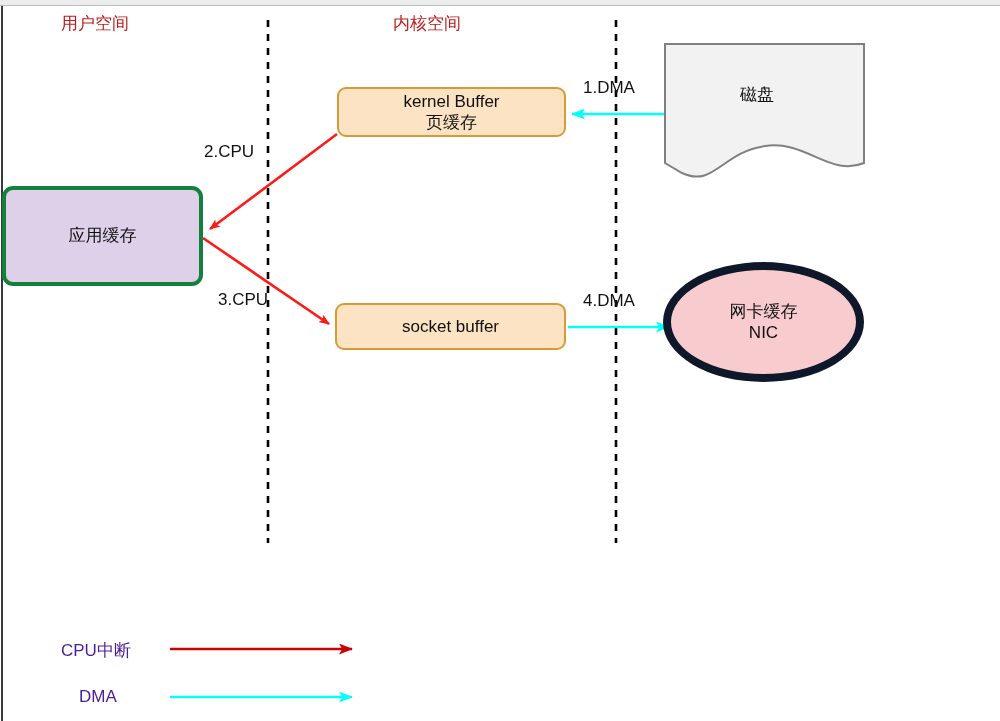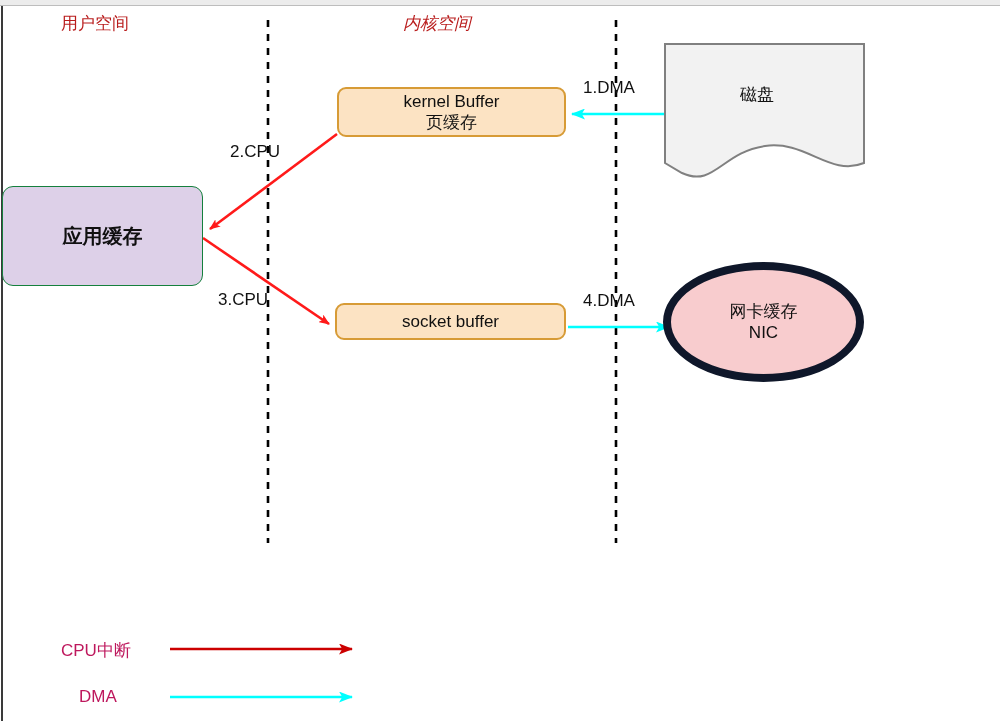--- a/index.html
+++ b/index.html
@@ -48,24 +48,23 @@
     white-space: pre-line;
   }
   .node-kernel-buffer, .node-socket-buffer {
     background: #fce3c3;
     border: 2px solid #d79b36;
     border-radius: 9px;
     font-size: 17px;
   }
   .node-app-cache {
     background: #ddd0e8;
-    border: 1px solid #15803d;
+    border: 4px solid #15803d;
     border-radius: 11px;
-    font-size: 20px;
-    font-weight: bold;
+    font-size: 17px;
   }
   .node-nic {
     background: #f8ccce;
     border: 8px solid #0f172a;
     border-radius: 50%;
     font-size: 17px;
   }
   .space-label {
     position: absolute;
     font-size: 17px;
@@ -74,21 +73,21 @@
   }
   .edge-label {
     position: absolute;
     font-size: 17px;
     color: #111111;
     white-space: nowrap;
   }
   .legend-label {
     position: absolute;
     font-size: 17px;
-    color: #be185d;
+    color: #4c1d95;
     white-space: nowrap;
   }
 </style>
 </head>
 <body>
 
 <div id="canvas">
 
   <div class="top-strip"></div>
   <div class="left-border"></div>
@@ -121,37 +120,37 @@
     <line x1="203" y1="238" x2="329" y2="324" stroke="#ff1a1a" stroke-width="2.6" marker-end="url(#arrow-red)"></line>
 
     <line x1="568" y1="327" x2="669" y2="327" stroke="#00ffff" stroke-width="2.4" marker-end="url(#arrow-cyan)"></line>
 
     <line x1="170" y1="649" x2="352" y2="649" stroke="#cc0000" stroke-width="2.6" marker-end="url(#arrow-red-dark)"></line>
     <line x1="170" y1="697" x2="352" y2="697" stroke="#00ffff" stroke-width="2.6" marker-end="url(#arrow-cyan)"></line>
   </svg>
 
   <div class="space-label" style="left:61px; top:12px;">用户空间</div>
 
-  <div class="space-label" style="left:403px; top:12px;font-style:italic;">内核空间</div>
+  <div class="space-label" style="left:393px; top:12px;">内核空间</div>
 
   <div class="node node-kernel-buffer" style="left:337px; top:87px; width:229px; height:50px;">kernel Buffer
 页缓存</div>
 
   <div class="node node-app-cache" style="left:2px; top:186px; width:201px; height:100px;">应用缓存</div>
 
-  <div class="node node-socket-buffer" style="left:335px; top:303px; width:231px; height:37px;">socket buffer</div>
+  <div class="node node-socket-buffer" style="left:335px; top:303px; width:231px; height:47px;">socket buffer</div>
 
   <div class="node" style="left:665px; top:80px; width:184px; height:30px; font-size:17px;">磁盘</div>
 
   <div class="node node-nic" style="left:663px; top:262px; width:201px; height:120px;">网卡缓存
 NIC</div>
 
   <div class="edge-label" style="left:583px; top:78px;">1.DMA</div>
 
-  <div class="edge-label" style="left:230px; top:142px;">2.CPU</div>
+  <div class="edge-label" style="left:204px; top:142px;">2.CPU</div>
 
   <div class="edge-label" style="left:218px; top:290px;">3.CPU</div>
 
   <div class="edge-label" style="left:583px; top:291px;">4.DMA</div>
 
   <div class="legend-label" style="left:61px; top:639px;">CPU中断</div>
 
   <div class="legend-label" style="left:79px; top:687px;">DMA</div>
 
 </div>

